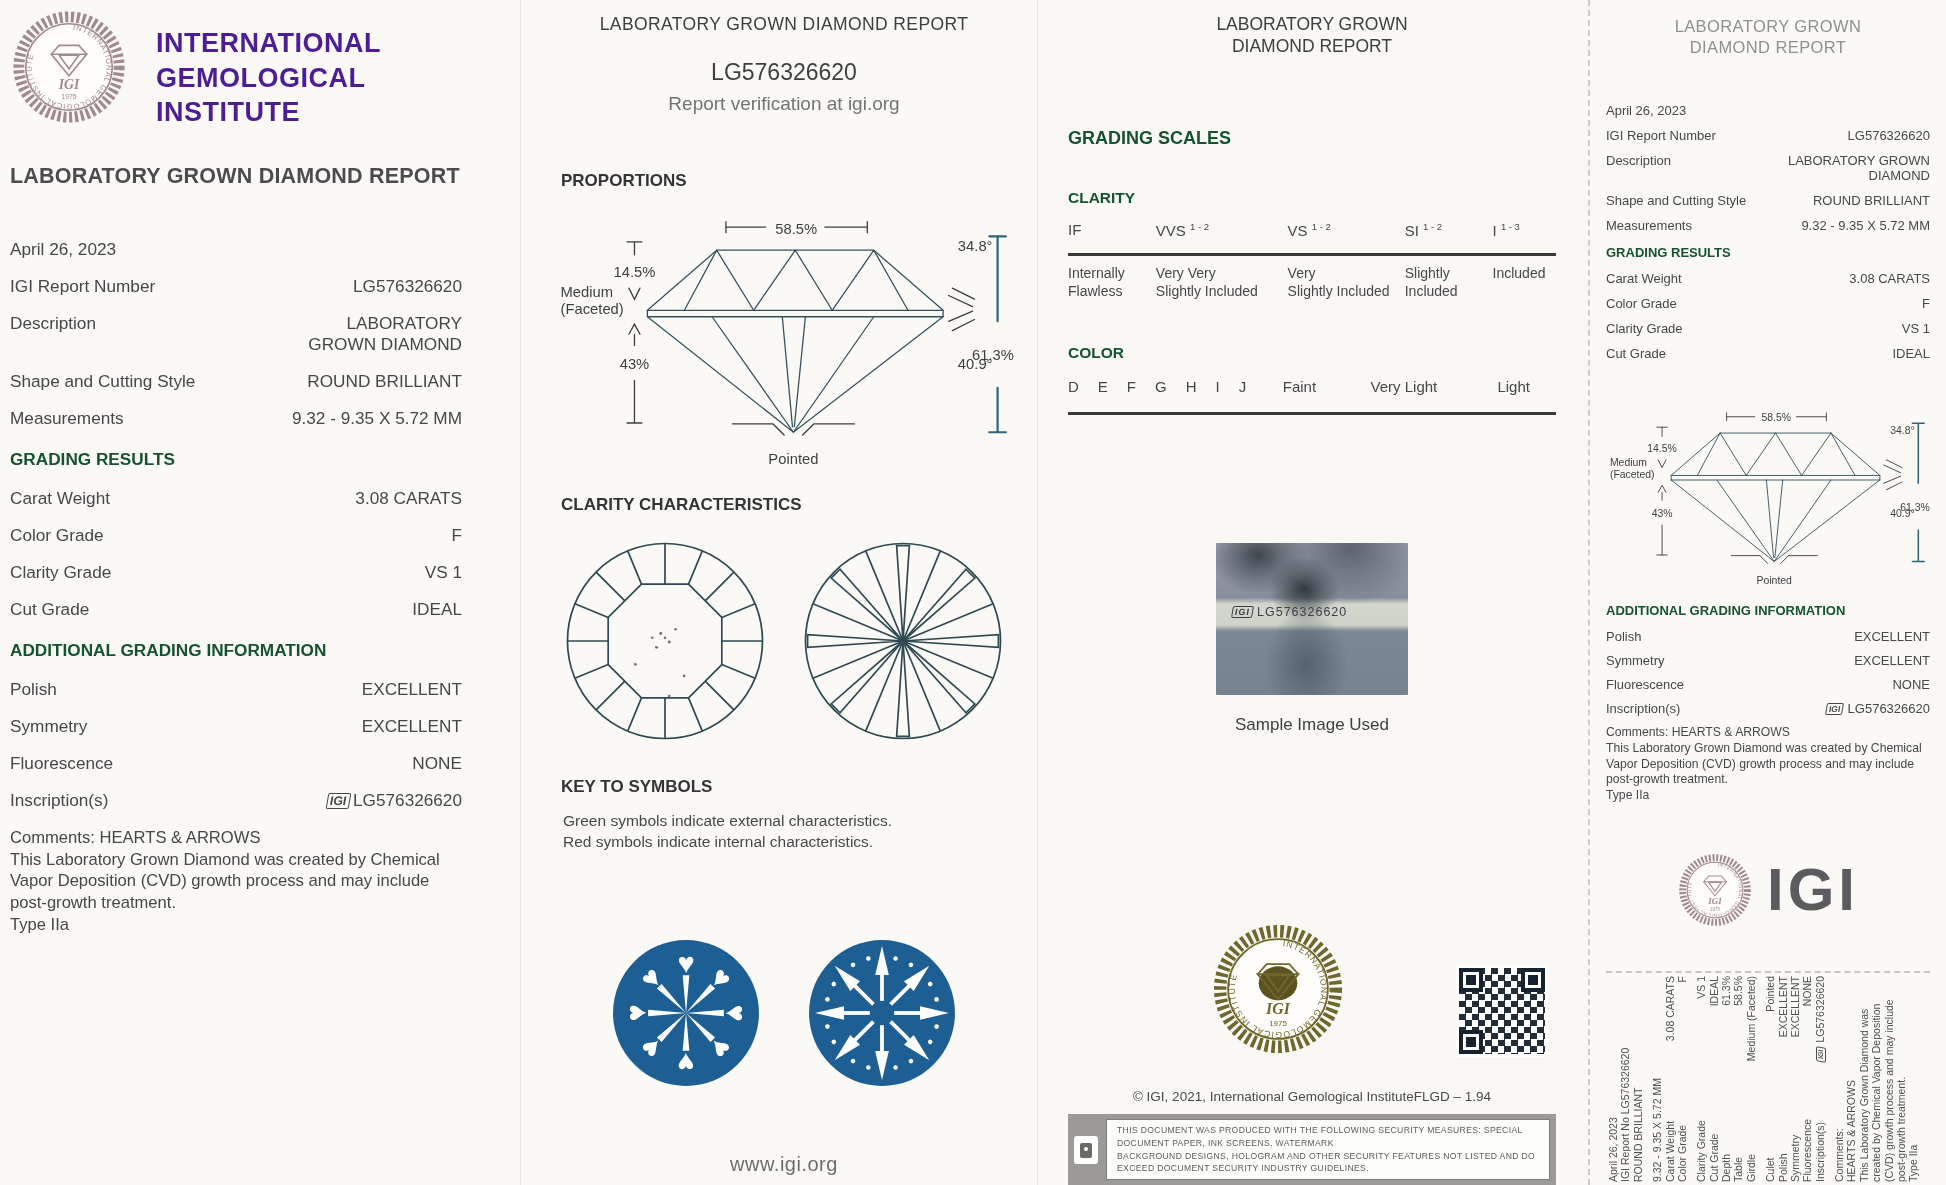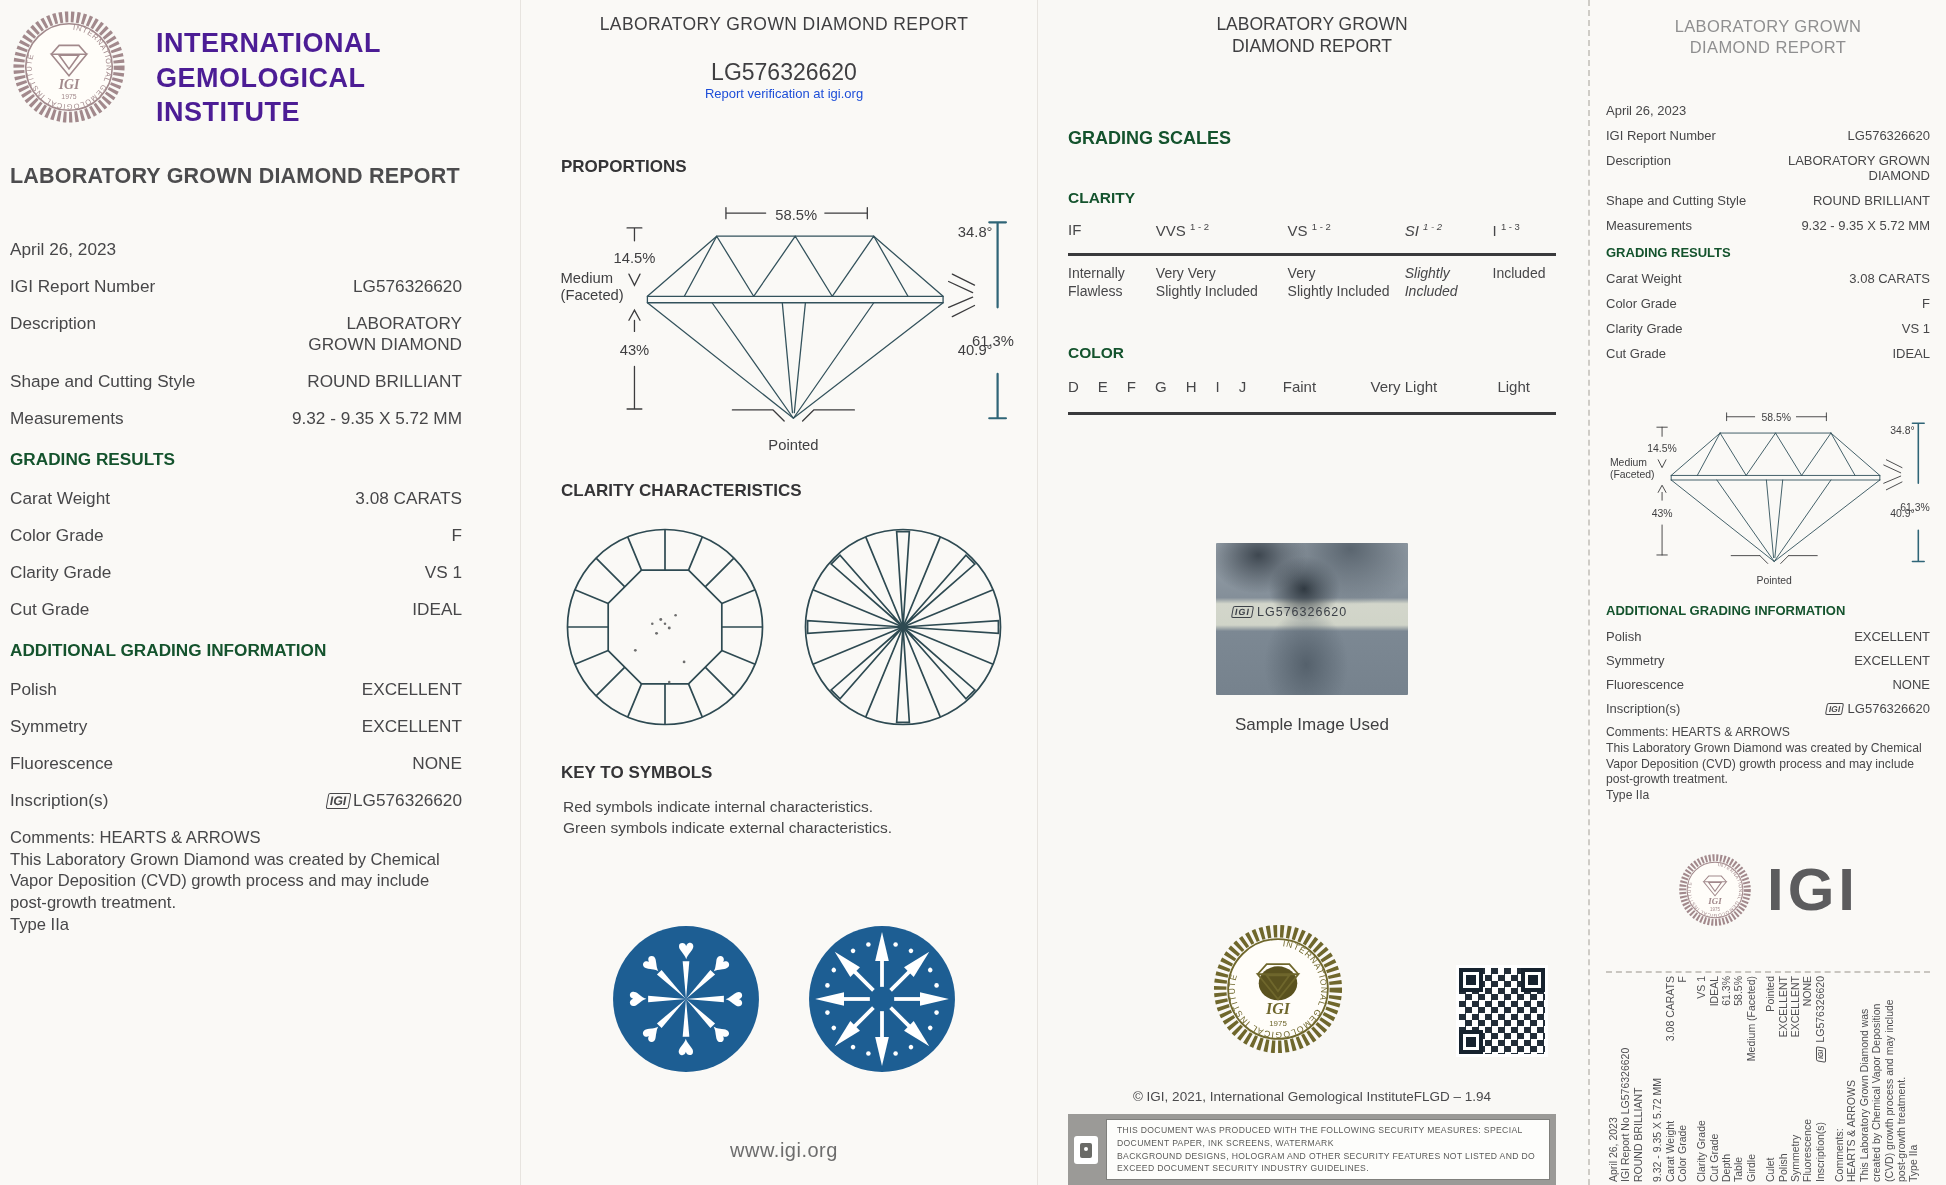--- a/index.html
+++ b/index.html
@@ -29,21 +29,21 @@
   .comments{margin-top:4px;font-size:16.6px;line-height:1.32;}
 
   .insc{white-space:nowrap;}
   .igi-mark{display:inline-block;font-size:.72em;font-weight:bold;border:1px solid currentColor;
             padding:0 2px;transform:skewX(-10deg);border-radius:2px;margin-right:4px;vertical-align:1px;}
 
   
   .p2-titleblock{text-align:center;margin-top:14px;}
   .p2-title{font-size:17.5px;color:#3f3f41;letter-spacing:.4px;}
   .p2-number{font-size:23px;margin-top:24px;color:#3f3f41;}
-  .p2-verify{font-size:13px;color:#1d4ed8;}
+  .p2-verify{font-size:19px;margin-top:7px;color:#737373;}
   .sec-head{font-size:17px;font-weight:bold;color:#343436;}
   .p2-prop-head{margin:56px 0 8px 6px;}
   .prop-svg{width:462px;height:278px;display:block;margin:0 auto;}
   .p2-cc-head{margin:18px 0 20px 6px;}
   .circles-row{display:flex;justify-content:center;gap:26px;}
   .circles-row svg{width:212px;height:212px;}
   .p2-key-head{margin:30px 0 14px 6px;}
   .key-lines{font-size:15.5px;line-height:1.35;margin-left:8px;}
   .blue-row{display:flex;justify-content:center;gap:44px;margin-top:84px;}
   .blue-row svg{width:152px;height:152px;}
@@ -53,21 +53,21 @@
   .p3-titleblock{text-align:center;margin-top:14px;font-size:17.5px;line-height:1.25;color:#3f3f41;}
   .p3-gs-head{margin:70px 0 0 0;font-size:18px;}
   .p3-clarity-head{margin:40px 0 0 0;font-size:15.5px;}
   .scale{position:relative;margin-top:14px;}
   .scale-codes{position:relative;height:26px;font-size:15px;}
   .scale-codes .col{position:absolute;top:0;white-space:nowrap;}
   .scale-codes sup{font-size:9.5px;}
   .scale-rule{height:3px;background:#3a3a3c;margin-top:6px;}
   .scale-desc{position:relative;height:44px;font-size:14px;line-height:1.3;margin-top:8px;}
   .scale-desc .col{position:absolute;top:0;white-space:nowrap;}
-  .c0{left:0;} .c1{left:18%;} .c2{left:45%;} .c3{left:69%;font-style:italic;} .c4{left:87%;}
+  .c0{left:0;} .c1{left:18%;} .c2{left:45%;} .c3{left:69%;} .c4{left:87%;}
   .p3-color-head{margin:36px 0 0 0;font-size:15.5px;}
   .color-row{position:relative;height:24px;margin-top:16px;font-size:15px;}
   .color-letters{display:inline-flex;gap:19px;}
   .range-faint{position:absolute;left:44%;} .range-vlight{position:absolute;left:62%;} .range-light{position:absolute;left:88%;}
   .sample-wrap{margin-top:128px;text-align:center;}
   .sample-img{width:192px;height:152px;margin:0 auto;position:relative;overflow:hidden;border-radius:1px;
     background:
       radial-gradient(70px 55px at 22% 8%,  #3e4750 0%, rgba(62,71,80,0) 70%),
       radial-gradient(95px 75px at 70% 4%,  #5a656f 0%, rgba(90,101,111,0) 75%),
       radial-gradient(55px 50px at 46% 30%, #2f3840 0%, rgba(47,56,64,0) 65%),
@@ -338,22 +338,22 @@
     <div class="circles-row">
       <svg viewBox="0 0 200 200">
           <use href="#crown-view" xlink:href="#crown-view"></use>
         </svg>
       <svg viewBox="0 0 200 200">
           <use href="#pavilion-view" xlink:href="#pavilion-view"></use>
         </svg>
     </div>
     <div class="sec-head p2-key-head">KEY TO SYMBOLS</div>
     <div class="key-lines">
+      <div>Green symbols indicate external characteristics.</div>
       <div>Red symbols indicate internal characteristics.</div>
-      <div>Green symbols indicate external characteristics.</div>
     </div>
     <div class="blue-row">
       <svg viewBox="0 0 200 200">
           <use href="#hearts-circle" xlink:href="#hearts-circle"></use>
         </svg>
       <svg viewBox="0 0 200 200">
           <use href="#arrows-circle" xlink:href="#arrows-circle"></use>
         </svg>
     </div>
     <div class="p2-url">www.igi.org</div>

